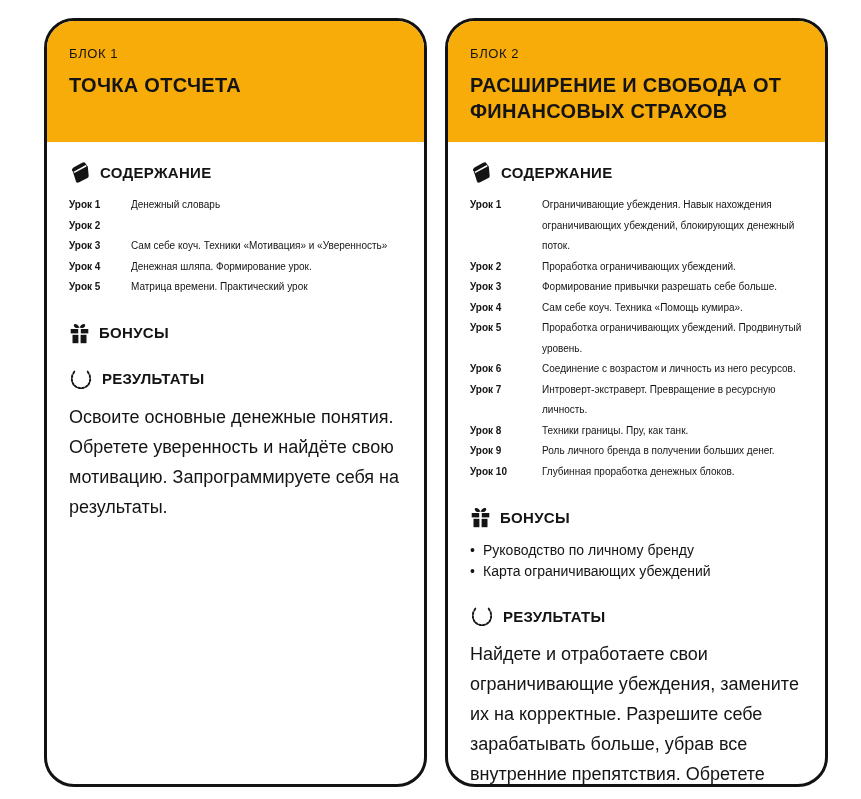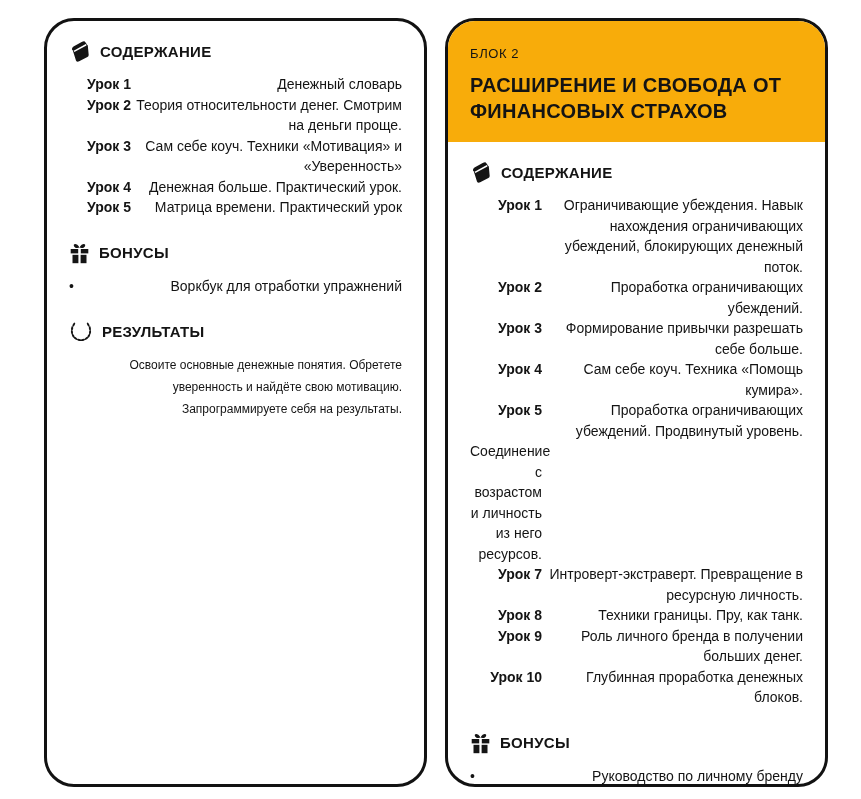--- a/index.html
+++ b/index.html
@@ -39,64 +39,68 @@
     margin-bottom: 11px;
     font-weight: 400;
   }
   .card-title {
     font-size: 20px;
     font-weight: 700;
     line-height: 26px;
     letter-spacing: 0.3px;
   }
 
-  .card-body { padding: 19px 22px 0 22px; text-align: right; }
+  .card-body { padding: 19px 22px 0 22px; }
 
   .section { margin-bottom: 24px; }
 
   .section-heading {
     display: flex;
     align-items: center;
     gap: 9px;
     font-size: 15px;
     font-weight: 700;
     letter-spacing: 0.3px;
     line-height: 19px;
     margin-bottom: 12px;
   }
   .icon { display: inline-flex; flex: 0 0 auto; }
   .icon svg { display: block; }
 
-  .lessons { font-size: 14px; line-height: 20.5px; }
+  .lessons { font-size: 10px; line-height: 20.5px; }
   .lesson-row { display: grid; grid-template-columns: 62px 1fr; }
   .card-2 .lesson-row { grid-template-columns: 72px 1fr; }
   .lesson-label { font-weight: 700; }
 
   .bonus-list {
     margin: 0;
     padding: 0;
     list-style: none;
     font-size: 14px;
     line-height: 20.5px;
   }
   .bonus-item { position: relative; padding-left: 13px; }
   .bonus-item::before { content: "•"; position: absolute; left: 0; }
 
   .results-text {
     margin: 0;
-    font-size: 12px;
-    line-height: 22px;
+    font-size: 18px;
+    line-height: 30px;
   }
 </style>
 </head>
 <body>
 
 <div class="page">
 
   <div class="card card-1">
+    <div class="card-header">
+      <div class="block-label">БЛОК 1</div>
+      <div class="card-title">ТОЧКА ОТСЧЕТА</div>
+    </div>
     <div class="card-body">
 
       <div class="section">
         <div class="section-heading">
           <span class="icon">
             <svg width="22" height="22" viewBox="0 0 24 24" fill="none">
               <g transform="rotate(-16 12 12)">
                 <path d="M4 8.5 Q4 6 6.5 5.4 L17 3 Q20 2.4 20.4 4.8 L20.8 7 L6 10.4 Z" fill="#141414"></path>
                 <path d="M4.6 9.4 L20.6 5.8 L21 7.4 Q22 7.6 21.8 8.8 L20 18.4 Q19.7 20 18 20.4 L8 22.6 Q5.4 23.2 4.9 20.8 Z" fill="#141414"></path>
                 <path d="M5.6 10.6 L20.3 7.3" stroke="#ffffff" stroke-width="1.6"></path>
@@ -107,31 +111,30 @@
         </div>
         <div class="lessons">
 
             <div class="lesson-row">
               <span class="lesson-label">Урок 1</span>
               <span class="lesson-text">Денежный словарь</span>
             </div>
 
             <div class="lesson-row">
               <span class="lesson-label">Урок 2</span>
-              <span class="lesson-text">Теория относительности денег. Смотрим на деньги проще.</span>
             </div>
 
             <div class="lesson-row">
               <span class="lesson-label">Урок 3</span>
               <span class="lesson-text">Сам себе коуч. Техники «Мотивация» и «Уверенность»</span>
             </div>
 
             <div class="lesson-row">
               <span class="lesson-label">Урок 4</span>
-              <span class="lesson-text">Денежная больше. Практический урок.</span>
+              <span class="lesson-text">Денежная шляпа. Формирование урок.</span>
             </div>
 
             <div class="lesson-row">
               <span class="lesson-label">Урок 5</span>
               <span class="lesson-text">Матрица времени. Практический урок</span>
             </div>
           </div>
       </div>
 
       <div class="section">
@@ -141,24 +144,20 @@
               <path d="M10 5.6 C7.8 1.0 3.2 1.2 4.5 4.2 C5.3 6.1 8.1 6.5 10 5.6 Z"></path>
               <path d="M10 5.6 C12.2 1.0 16.8 1.2 15.5 4.2 C14.7 6.1 11.9 6.5 10 5.6 Z"></path>
               <rect x="1.2" y="7" width="7.5" height="4.4"></rect>
               <rect x="11.3" y="7" width="7.5" height="4.4"></rect>
               <rect x="3" y="12.8" width="5.9" height="8.4"></rect>
               <rect x="11.1" y="12.8" width="5.9" height="8.4"></rect>
             </svg>
           </span>
           <span>БОНУСЫ</span>
         </div>
-        <ul class="bonus-list">
-
-            <li class="bonus-item">Воркбук для отработки упражнений</li>
-          </ul>
       </div>
 
       <div class="section">
         <div class="section-heading">
           <span class="icon">
             <svg width="24" height="22" viewBox="0 0 26 23" fill="#141414">
               <g>
                 <ellipse cx="5.2" cy="4.6" rx="2.4" ry="1.1" transform="rotate(-62 5.2 4.6)"></ellipse>
                 <ellipse cx="3.4" cy="8.6" rx="2.4" ry="1.1" transform="rotate(-82 3.4 8.6)"></ellipse>
                 <ellipse cx="3.2" cy="12.8" rx="2.4" ry="1.1" transform="rotate(-97 3.2 12.8)"></ellipse>
@@ -223,20 +222,21 @@
               <span class="lesson-label">Урок 4</span>
               <span class="lesson-text">Сам себе коуч. Техника «Помощь кумира».</span>
             </div>
 
             <div class="lesson-row">
               <span class="lesson-label">Урок 5</span>
               <span class="lesson-text">Проработка ограничивающих убеждений. Продвинутый уровень.</span>
             </div>
 
             <div class="lesson-row">
+              <span class="lesson-label">Урок 6</span>
               <span class="lesson-text">Соединение с возрастом и личность из него ресурсов.</span>
             </div>
 
             <div class="lesson-row">
               <span class="lesson-label">Урок 7</span>
               <span class="lesson-text">Интроверт-экстраверт. Превращение в ресурсную личность.</span>
             </div>
 
             <div class="lesson-row">
               <span class="lesson-label">Урок 8</span>

